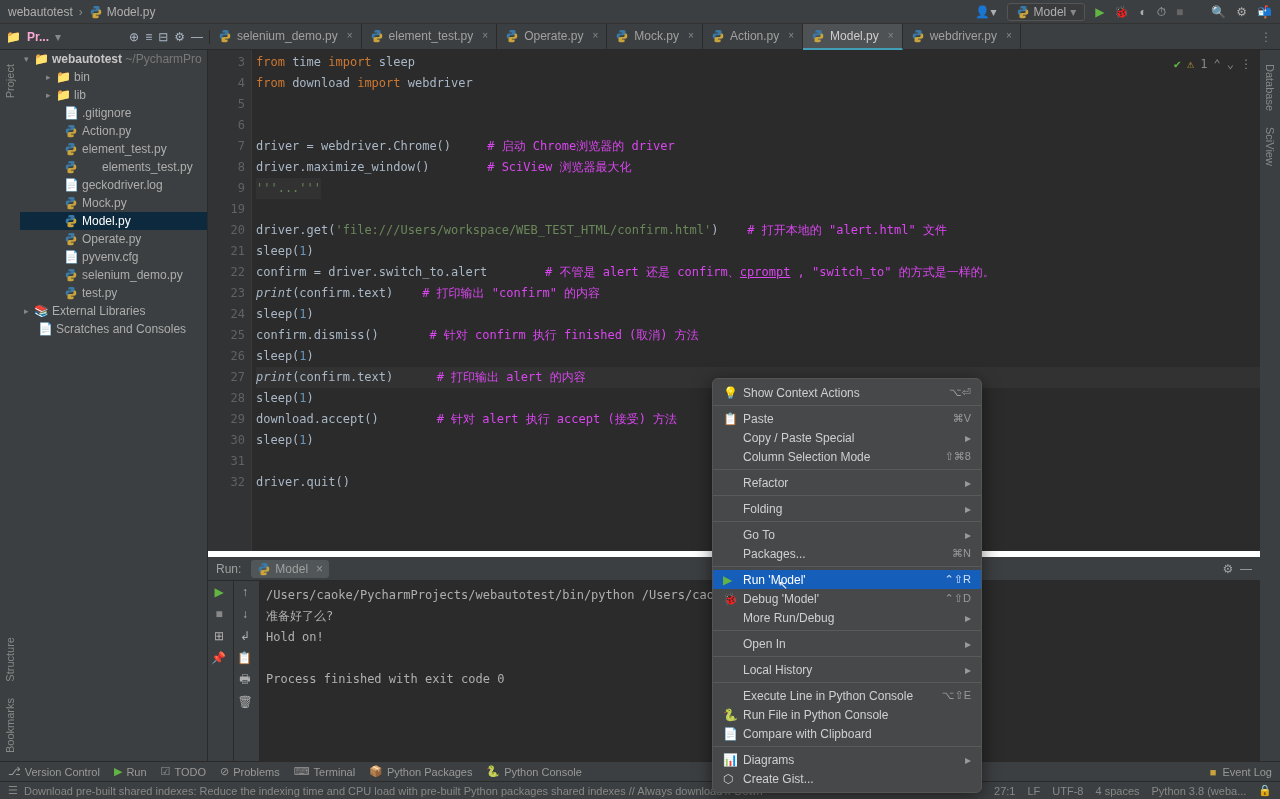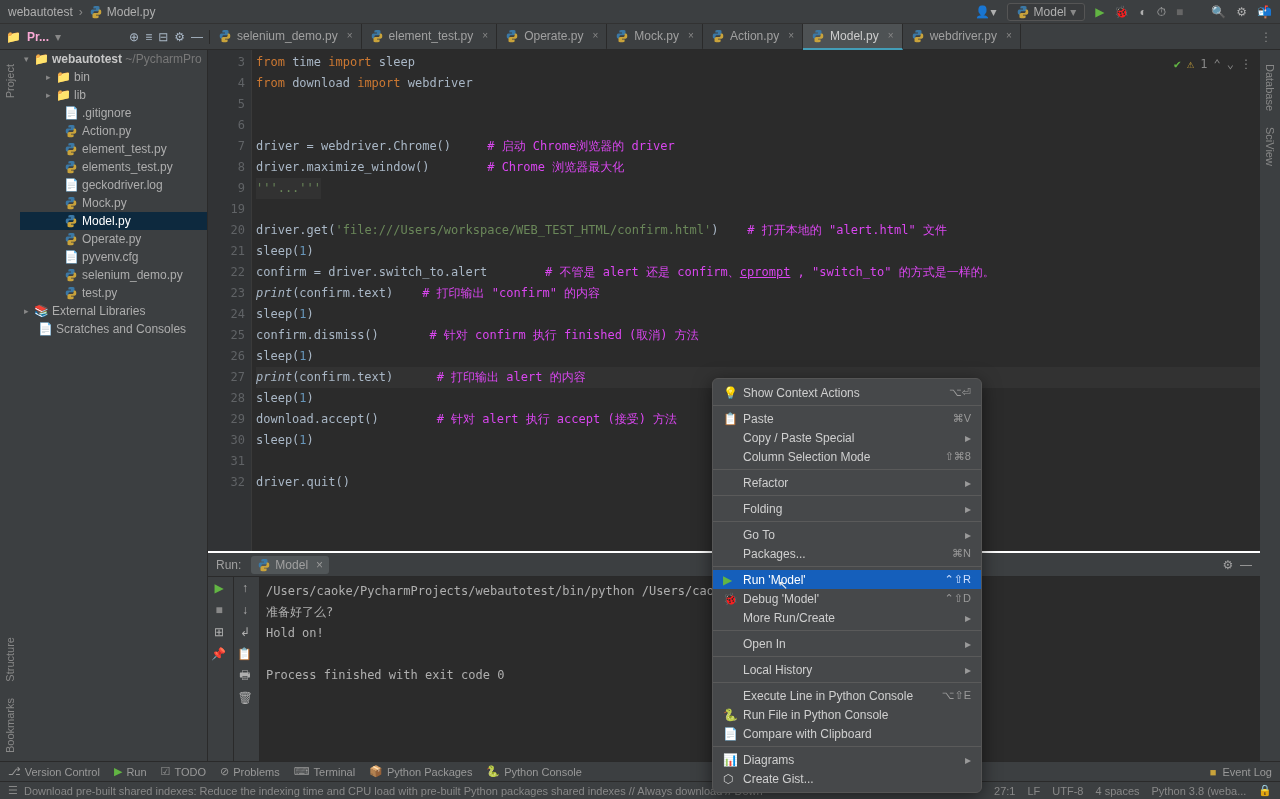--- a/index.html
+++ b/index.html
@@ -130,21 +130,21 @@
   position: relative;
 }
 .code-line { white-space: pre; }
 .kw { color: #cc7832; }
 .str { color: #6a8759; }
 .cmt { color: #d946ef; }
 .fn { font-style: italic; }
 .num { color: #6897bb; }
 .run-panel {
   background: #2b2b2b;
-  border-top: 2px solid #ffffff;
+  border-top: 6px solid #ffffff;
   height: 210px;
   display: flex;
   flex-direction: column;
 }
 .run-tab-header {
   height: 24px;
   background: #3c3f41;
   display: flex;
   align-items: center;
   padding: 0 8px;
@@ -361,21 +361,21 @@
             </svg></span>
           <span>Action.py</span>
         </div>
         <div class="tree-item" style="padding-left: 44px;">
           <span class="fi"><svg class="pyicon" viewBox="0 0 16 16">
               <path d="M7 1c-2 0-2 1-2 2v1h3v1H4c-2 0-2 2-2 3s0 3 2 3h1V9c0-2 1-2 2-2h3c1 0 2-1 2-2V3c0-1 0-2-2-2H7z" fill="#3b78a5"></path>
               <path d="M9 15c2 0 2-1 2-2v-1H8v-1h4c2 0 2-2 2-3s0-3-2-3h-1v2c0 2-1 2-2 2H6c-1 0-2 1-2 2v2c0 1 0 2 2 2h3z" fill="#c9a33b"></path>
             </svg></span>
           <span>element_test.py</span>
         </div>
-        <div class="tree-item" style="padding-left: 44px;">
+        <div class="tree-item" style="padding-left: 44px; gap: 20px;">
           <span class="fi"><svg class="pyicon" viewBox="0 0 16 16">
               <path d="M7 1c-2 0-2 1-2 2v1h3v1H4c-2 0-2 2-2 3s0 3 2 3h1V9c0-2 1-2 2-2h3c1 0 2-1 2-2V3c0-1 0-2-2-2H7z" fill="#3b78a5"></path>
               <path d="M9 15c2 0 2-1 2-2v-1H8v-1h4c2 0 2-2 2-3s0-3-2-3h-1v2c0 2-1 2-2 2H6c-1 0-2 1-2 2v2c0 1 0 2 2 2h3z" fill="#c9a33b"></path>
             </svg></span>
           <span>elements_test.py</span>
         </div>
         <div class="tree-item" style="padding-left: 44px;">
           <span class="fi">📄</span>
           <span>geckodriver.log</span>
         </div>
@@ -462,21 +462,21 @@
             <span>1</span>
           <span>⌃</span>
             <span>⌄</span>
             <span>⋮</span>
         </div>
         <div class="code-line"><span class="kw">from </span><span>time </span><span class="kw">import </span><span>sleep</span></div>
         <div class="code-line"><span class="kw">from </span><span>download </span><span class="kw">import </span><span>webdriver</span></div>
         <div class="code-line"> </div>
         <div class="code-line"> </div>
         <div class="code-line"><span>driver = webdriver.Chrome()     </span><span class="cmt"># 启动 Chrome浏览器的 driver</span></div>
-        <div class="code-line"><span>driver.maximize_window()        </span><span class="cmt"># Chrome 浏览器最大化</span></div>
+        <div class="code-line"><span>driver.maximize_window()        </span><span class="cmt"># SciView 浏览器最大化</span></div>
         <div class="code-line" style="background:#323232;display:inline-block"><span class="str">'''...'''</span></div>
         <div class="code-line"> </div>
         <div class="code-line"><span>driver.get(</span><span class="str">'file:///Users/workspace/WEB_TEST_HTML/confirm.html'</span><span>)    </span><span class="cmt"># 打开本地的 "alert.html" 文件</span></div>
         <div class="code-line"><span>sleep(</span><span class="num">1</span><span>)</span></div>
         <div class="code-line"><span>confirm = driver.switch_to.alert        </span><span class="cmt"># 不管是 alert 还是 confirm、</span><span class="cmt" style="text-decoration:underline">cprompt</span><span class="cmt"> , "switch_to" 的方式是一样的。</span></div>
         <div class="code-line"><span class="fn">print</span><span>(confirm.text)    </span><span class="cmt"># 打印输出 "confirm" 的内容</span></div>
         <div class="code-line"><span>sleep(</span><span class="num">1</span><span>)</span></div>
         <div class="code-line"><span>confirm.dismiss()       </span><span class="cmt"># 针对 confirm 执行 finished (取消) 方法</span></div>
         <div class="code-line"><span>sleep(</span><span class="num">1</span><span>)</span></div>
         <div class="code-line" style="background:#323232"><span class="fn">print</span><span>(confirm.text)      </span><span class="cmt"># 打印输出 alert 的内容</span></div>
@@ -634,21 +634,21 @@
       <span class="mi-label">Run 'Model'</span>
       <span class="mi-sc">⌃⇧R</span>
     </div>
     <div class="menu-item">
       <span class="mi-icon" style="">🐞</span>
       <span class="mi-label">Debug 'Model'</span>
       <span class="mi-sc">⌃⇧D</span>
     </div>
     <div class="menu-item">
       <span class="mi-icon"></span>
-      <span class="mi-label">More Run/Create</span>
+      <span class="mi-label">More Run/Debug</span>
       <span class="mi-arrow">▸</span>
     </div>
     <div class="menu-sep"></div>
     <div class="menu-item">
       <span class="mi-icon"></span>
       <span class="mi-label">Open In</span>
       <span class="mi-arrow">▸</span>
     </div>
     <div class="menu-sep"></div>
     <div class="menu-item">

